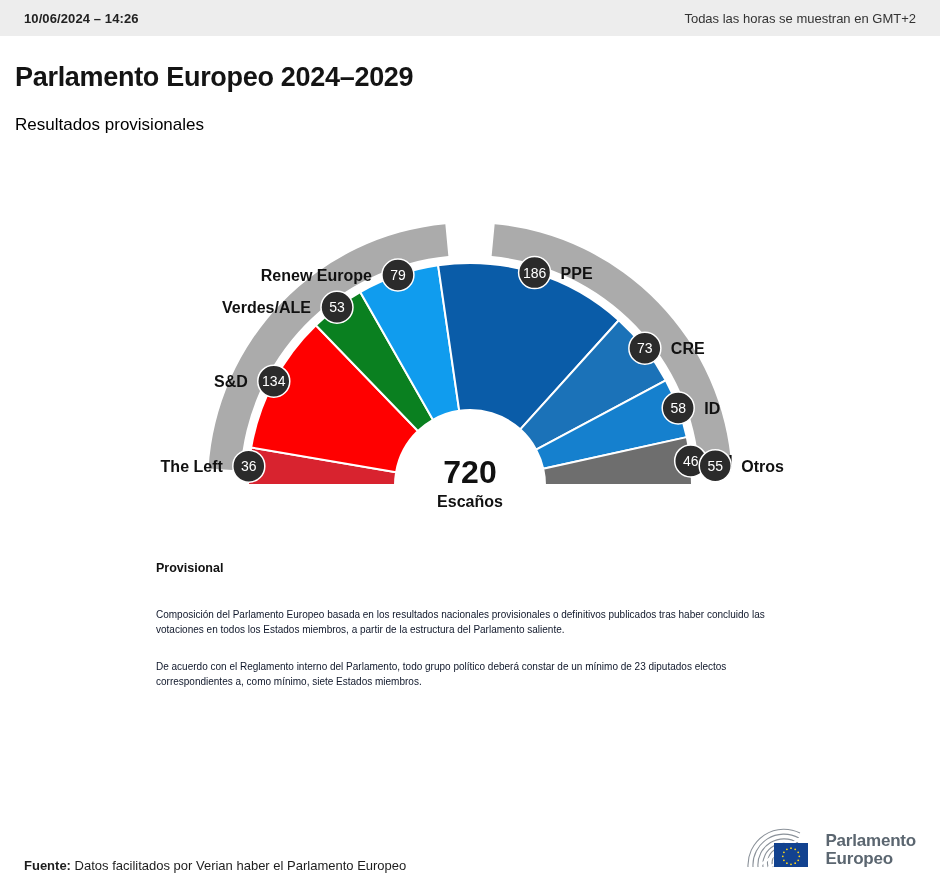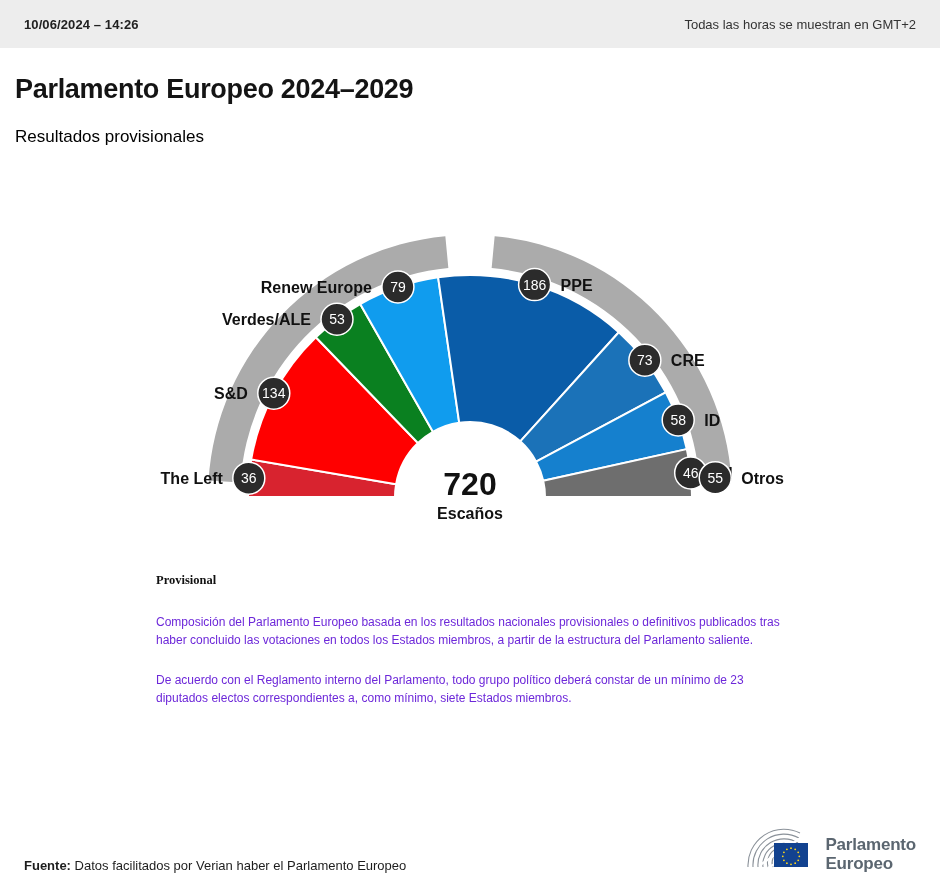--- a/index.html
+++ b/index.html
@@ -2,43 +2,43 @@
 <html><head>
 <meta charset="utf-8">
 <style>
   html,body{margin:0;padding:0;}
   body{
     width:940px;height:891px;background:#ffffff;
     font-family:"Liberation Sans","DejaVu Sans",sans-serif;
     color:#1a1a1a;overflow:hidden;position:relative;
   }
   .topbar{
-    height:48px;background:#ededed;display:flex;align-items:center;
+    height:36px;background:#ededed;display:flex;align-items:center;
     justify-content:space-between;padding:0 24px;box-sizing:border-box;
   }
   .topbar-left{font-size:13px;font-weight:bold;color:#222;letter-spacing:.1px;}
   .topbar-right{font-size:13px;color:#333;text-align:right;}
   .page{padding:0 15px;box-sizing:border-box;}
   .title{
     font-size:27px;font-weight:bold;color:#141414;
     margin:26px 0 0 0;letter-spacing:-.3px;
   }
   .subtitle{font-size:17px;color:#000000;margin:22px 0 0 0;}
   .chart-wrap{position:relative;width:940px;height:380px;margin-top:28px;}
   .chart-wrap svg{display:block;}
   .notes{margin:18px 0 0 156px;width:640px;}
-  .notes-head{font-size:12.5px;font-weight:bold;color:#111;margin-bottom:25px;font-family:Liberation Serif, serif;}
-  .notes p{font-size:12px;line-height:1.5;color:#6d28d9;margin:0 0 22px 0;}
+  .notes-head{font-size:12.5px;font-weight:bold;color:#111;margin-bottom:32px;}
+  .notes p{font-size:10px;line-height:1.5;color:#0f172a;margin:0 0 22px 0;}
   .footer{
     position:absolute;left:24px;right:24px;bottom:18px;
     display:flex;align-items:flex-end;justify-content:space-between;
   }
   .source{font-size:13px;color:#1d1d1d;}
   .source b{font-weight:bold;}
-  .logo{display:flex;align-items:flex-end;gap:9px;}
+  .logo{display:flex;align-items:center;gap:9px;}
   .logo-text{
     font-size:17px;line-height:1.08;color:#5b6670;font-weight:bold;
     letter-spacing:-.2px;
   }
 </style>
 </head>
 <body>
 
 <div class="topbar">
   <span class="topbar-left">10/06/2024 – 14:26</span>

